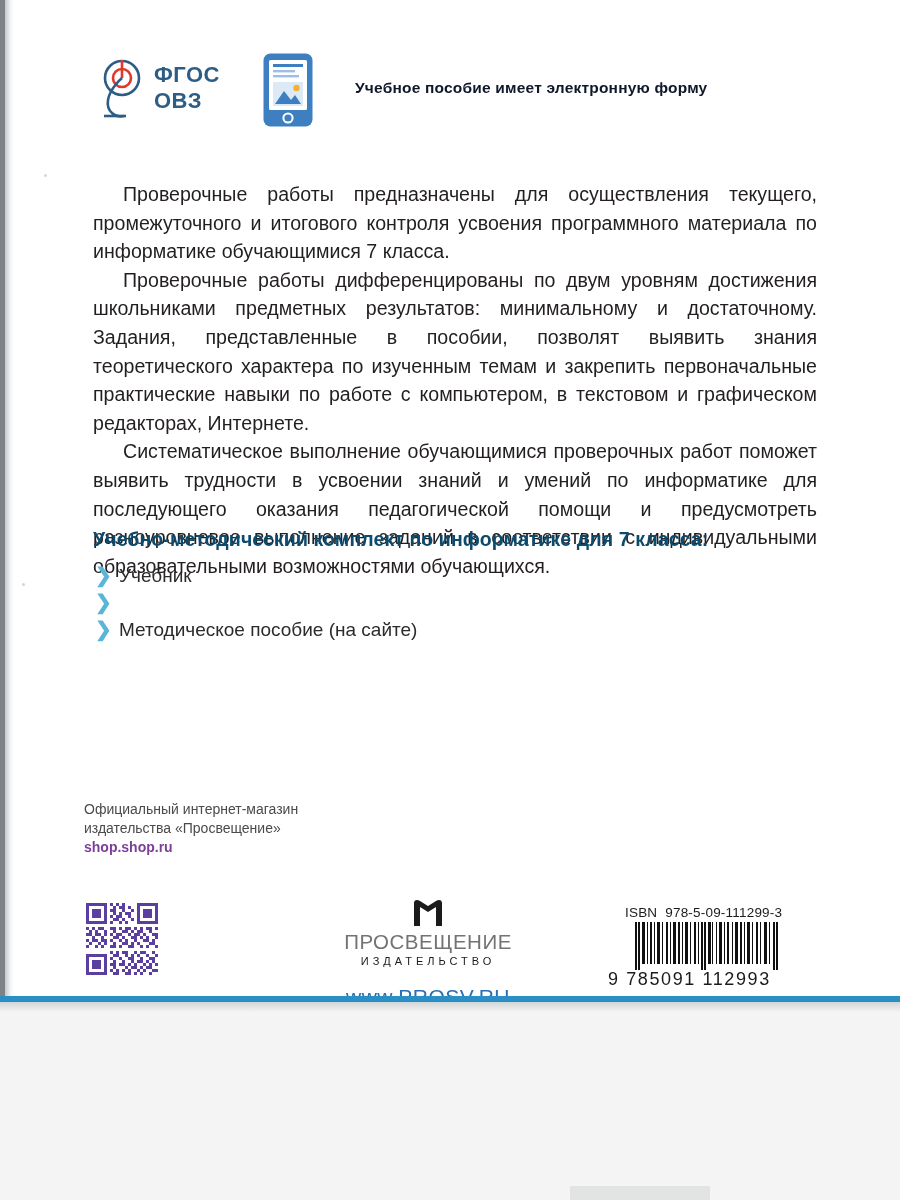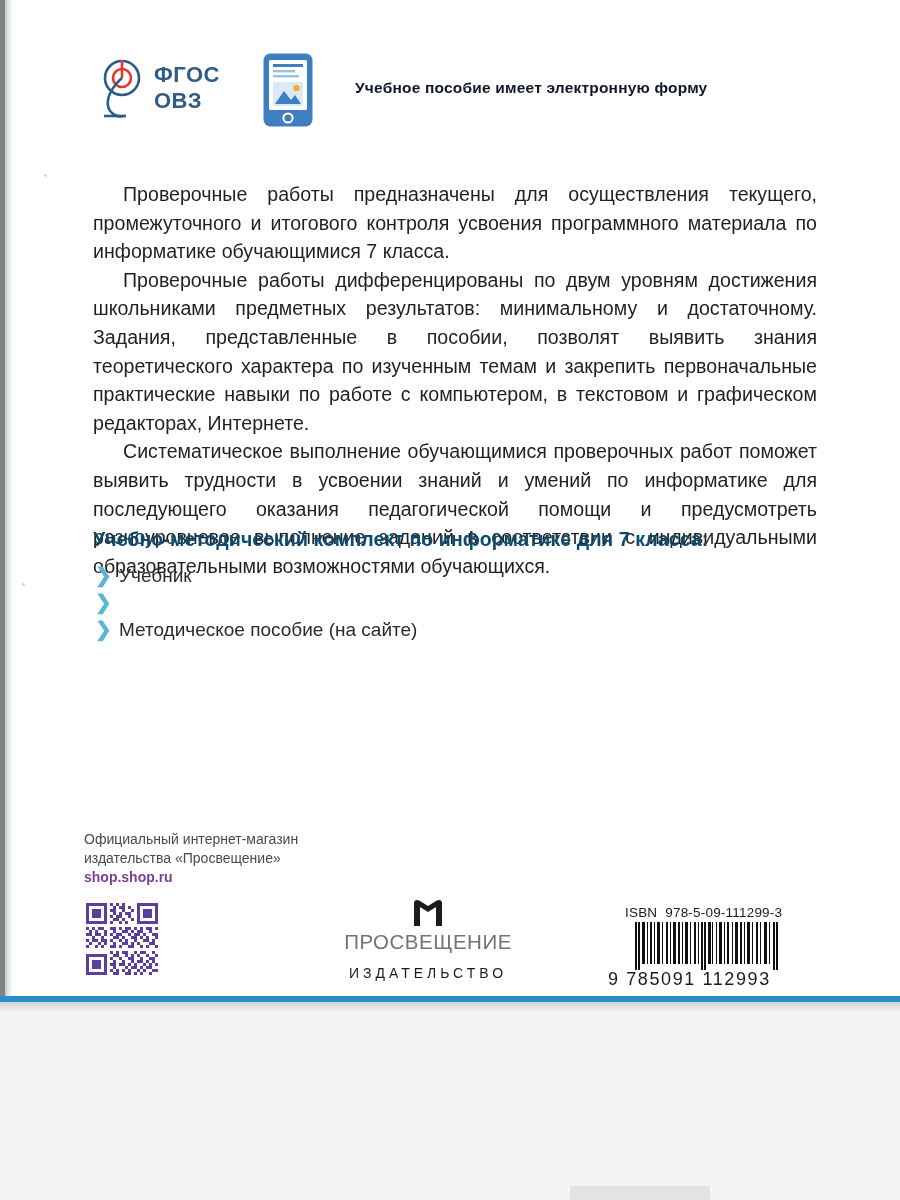--- a/index.html
+++ b/index.html
@@ -172,21 +172,20 @@
   }
 
   
   .shop {
     position: absolute;
     left: 84px;
     top: 800px;
     font-size: 14px;
     line-height: 19px;
     color: #4a4a4a;
-    margin-top: 30px;
   }
   .shop .purple {
     color: #7b3f98;
     font-weight: bold;
     font-size: 14px;
   }
 
   
   .qr {
     position: absolute;
@@ -211,24 +210,24 @@
     margin: 0 auto 2px auto;
     position: relative;
   }
   .pub-name {
     font-size: 20.5px;
     letter-spacing: 0.5px;
     color: #737373;
     font-weight: normal;
   }
   .pub-sub {
-    font-size: 14px;
+    font-size: 11px;
     letter-spacing: 4.0px;
     color: #1b1b1b;
-    margin-top: 11px;
+    margin-top: 1px;
   }
   .pub-url {
     margin-top: 18px;
     font-size: 21px;
     color: #2a6fb5;
     letter-spacing: 0.5px;
   }
 
   
   .isbn {

